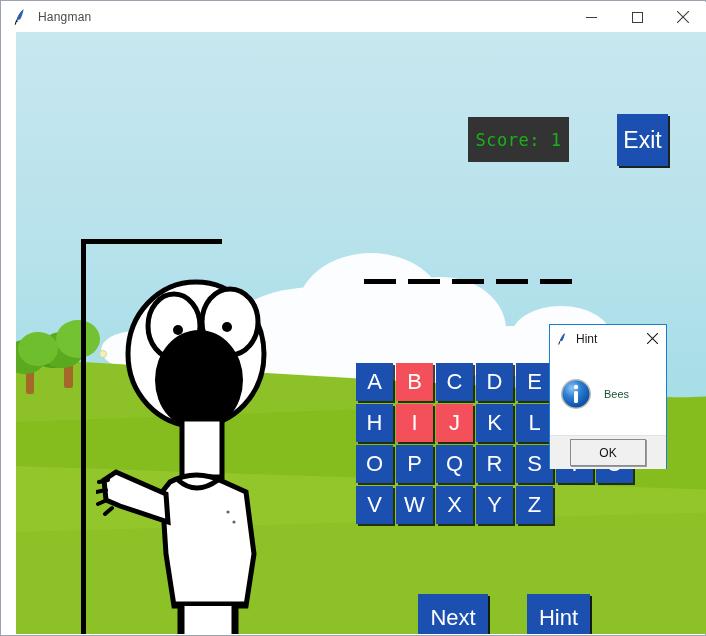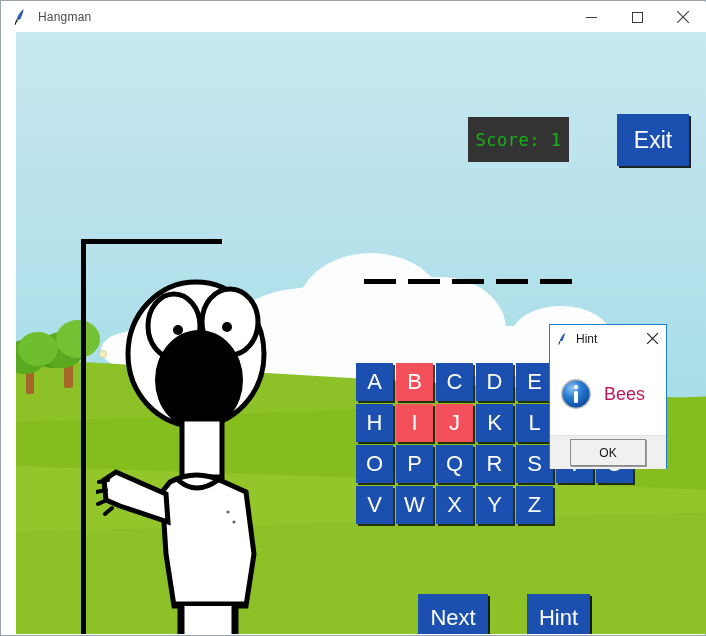--- a/index.html
+++ b/index.html
@@ -87,21 +87,21 @@
             background:#333333;display:flex;align-items:center;justify-content:center;}
   .scorebox span{font-family:"DejaVu Sans Mono","Liberation Mono",monospace;
                  font-size:17px;color:#16b416;letter-spacing:.5px;}
 
   
   .bluebtn{position:absolute;background:#1b50b0;border:none;
            box-shadow:2px 2px 0 0 rgba(0,0,0,.85);
            color:#ffffff;font-family:"Liberation Sans",sans-serif;
            display:flex;align-items:center;justify-content:center;cursor:pointer;
            padding:0;}
-  .exitbtn{left:601px;top:82px;width:72px;height:52px;font-size:23px;}
+  .exitbtn{left:601px;top:82px;width:51px;height:52px;font-size:23px;}
   .nextbtn{left:402px;top:562px;width:70px;height:48px;font-size:22px;}
   .hintbtn{left:511px;top:562px;width:63px;height:48px;font-size:22px;}
 
   
   .wordrow{position:absolute;left:348px;top:247px;display:flex;gap:12px;}
   .dash{width:32px;height:5px;background:#000;}
 
   
   .letters{position:absolute;left:340px;top:331px;
            display:grid;grid-template-columns:repeat(7,37px);
@@ -117,21 +117,21 @@
           background:#f0f0f0;border:1px solid #1a7fd4;box-sizing:border-box;
           box-shadow:0 0 0 0 rgba(0,0,0,0);}
   .dlg-title{height:28px;background:#ffffff;display:flex;align-items:center;
              position:relative;}
   .dlg-ico{width:16px;height:16px;margin-left:5px;position:relative;flex:none;}
   .dlg-name{font-size:12px;color:#1a1a1a;margin-left:5px;}
   .dlg-x{position:absolute;right:4px;top:3px;width:20px;height:20px;
          display:flex;align-items:center;justify-content:center;}
   .dlg-body{height:82px;background:#ffffff;display:flex;align-items:center;
             padding-left:10px;}
-  .dlg-msg{font-size:18px;color:#be185d;margin-left:12px;}
+  .dlg-msg{font-size:11px;color:#14532d;margin-left:12px;}
   .infoicon{width:32px;height:32px;flex:none;}
   .dlg-foot{height:33px;background:#f0f0f0;display:flex;align-items:center;
             justify-content:center;border-top:1px solid #e2e2e2;}
   .okbtn{width:76px;height:27px;background:#f0f0f0;border:1px solid #8a8a8a;
          box-shadow:1px 1px 0 0 #9a9a9a;font-size:12px;color:#111;cursor:pointer;
          font-family:"Liberation Sans",sans-serif;}
 
   
   .feather svg{display:block;}
 </style>

